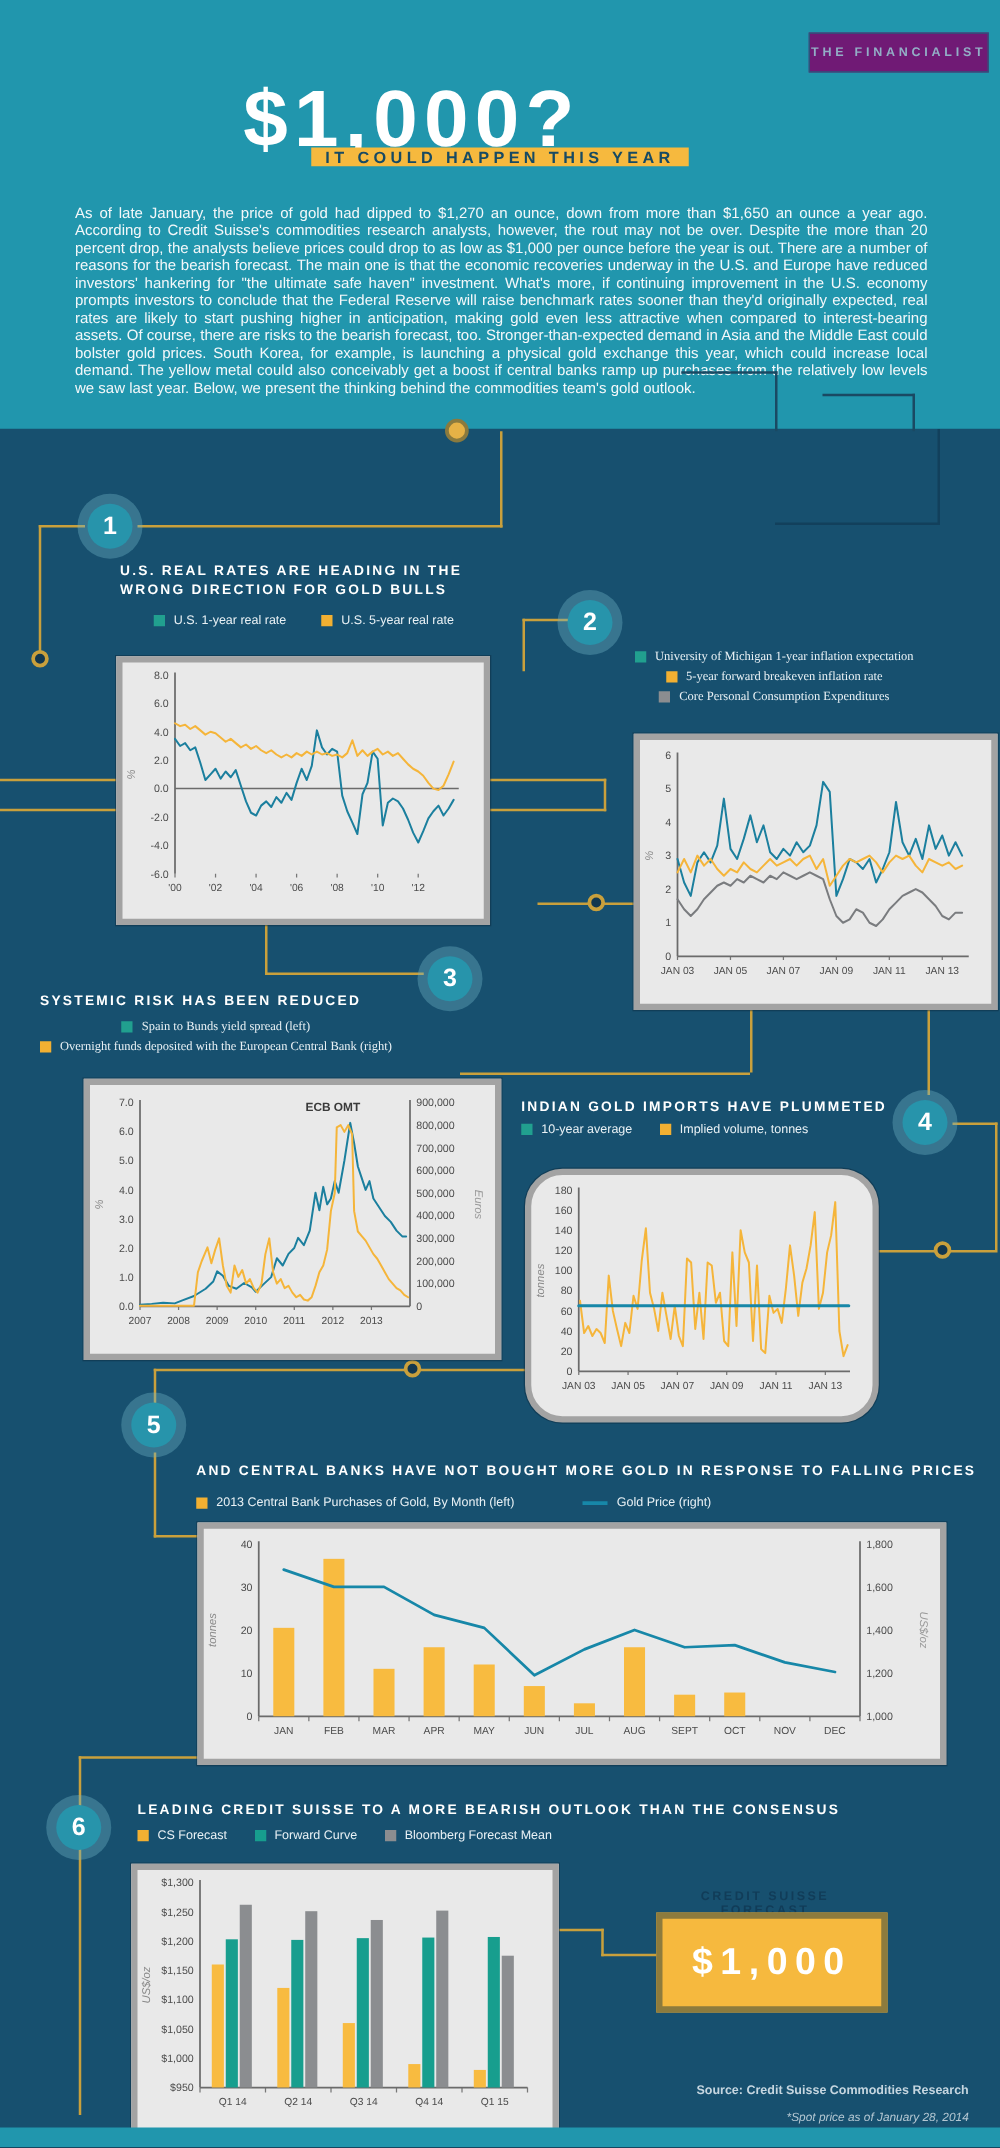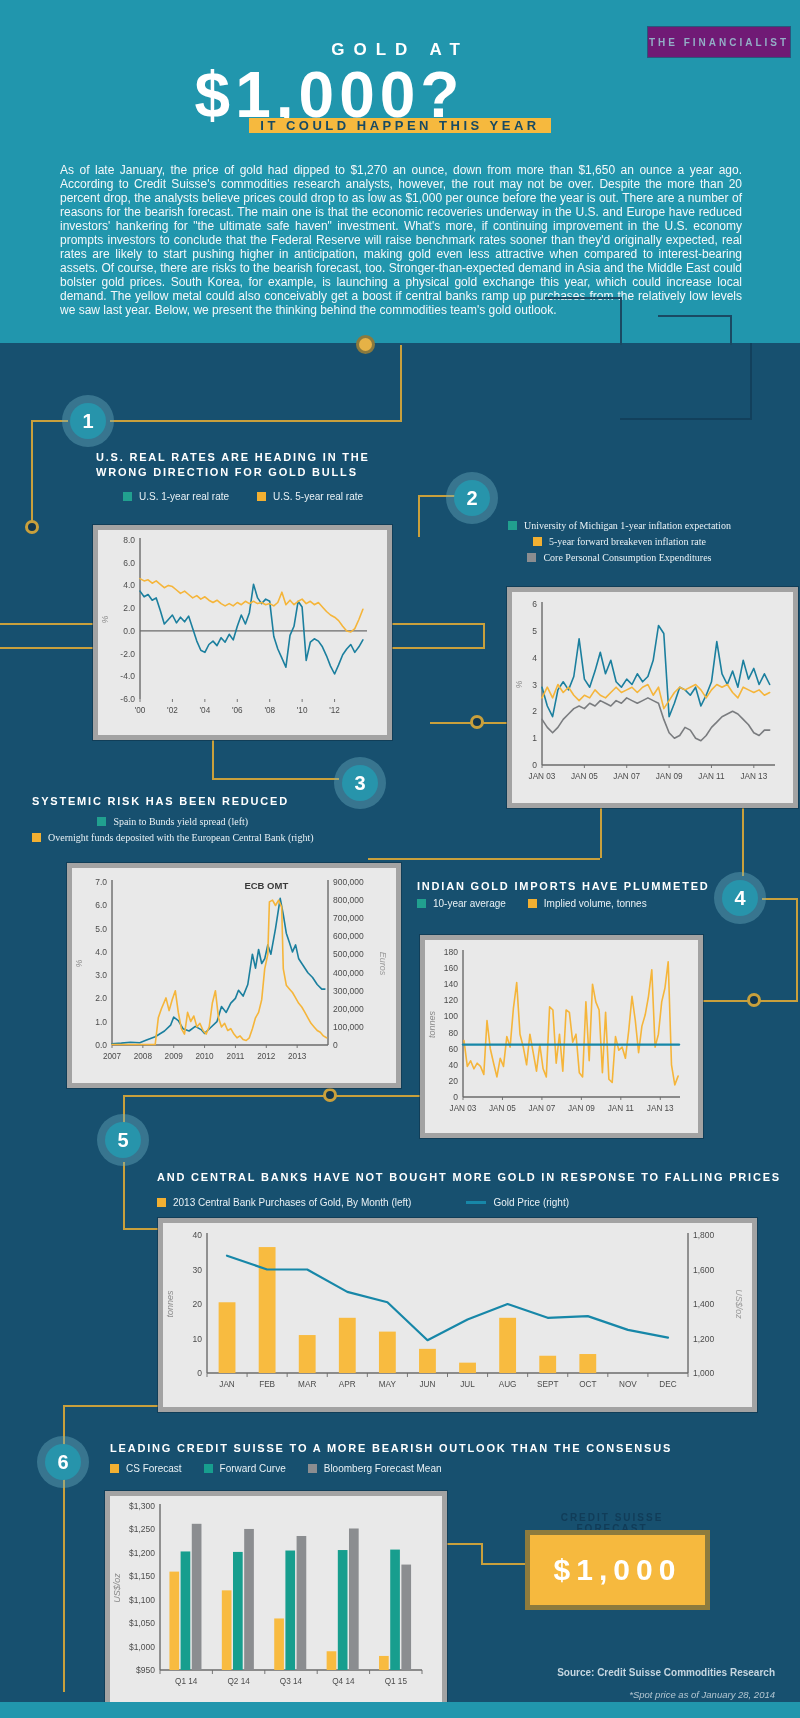--- a/index.html
+++ b/index.html
@@ -45,21 +45,20 @@
         font-size:9.5px;font-style:italic;z-index:6;}
   .strip{position:absolute;left:0;top:1702px;width:800px;height:16px;background:var(--tealBg,#2196ad);z-index:6;}
 </style>
 </head>
 <body>
 
 <div class="page">
 
   <div class="hero">
     <div class="brand">THE FINANCIALIST</div>
-    <div class="kicker">GOLD AT</div>
     <div class="h-title">$1,000?</div>
     <div class="banner">IT COULD HAPPEN THIS YEAR</div>
     <p class="intro">As of late January, the price of gold had dipped to $1,270 an ounce, down from more than $1,650 an ounce a year ago. According to Credit Suisse's commodities research analysts, however, the rout may not be over. Despite the more than 20 percent drop, the analysts believe prices could drop to as low as $1,000 per ounce before the year is out. There are a number of reasons for the bearish forecast. The main one is that the economic recoveries underway in the U.S. and Europe have reduced investors' hankering for "the ultimate safe haven" investment. What's more, if continuing improvement in the U.S. economy prompts investors to conclude that the Federal Reserve will raise benchmark rates sooner than they'd originally expected, real rates are likely to start pushing higher in anticipation, making gold even less attractive when compared to interest-bearing assets. Of course, there are risks to the bearish forecast, too. Stronger-than-expected demand in Asia and the Middle East could bolster gold prices. South Korea, for example, is launching a physical gold exchange this year, which could increase local demand. The yellow metal could also conceivably get a boost if central banks ramp up purchases from the relatively low levels we saw last year. Below, we present the thinking behind the commodities team's gold outlook.</p>
     <div class="dl" style="left:545px;top:297px;width:75px;height:46px;border-top-width:2px;border-right-width:2px;"></div>
     <div class="dl" style="left:658px;top:315px;width:72px;height:28px;border-top-width:2px;border-right-width:2px;"></div>
   </div>
 
   <div class="gnode" style="left:356px;top:335px;"></div>
   <div class="dn" style="left:620px;top:343px;width:130px;height:75px;border-right-width:2px;border-bottom-width:2px;"></div>
   <div class="gl" style="left:110px;top:345px;width:290px;height:75px;border-bottom-width:2px;border-right-width:2px;"></div>
@@ -234,21 +233,21 @@
   <div class="legend" style="left:417px;top:898px;gap:22px;">
     <span class="li">
         <i class="mk" style="background: rgb(33, 160, 143);"></i>
         <span>10-year average</span>
       </span>
     <span class="li">
         <i class="mk" style="background: rgb(242, 176, 50);"></i>
         <span>Implied volume, tonnes</span>
       </span>
   </div>
-  <div class="cb" style="left:420px;top:935px;width:273px;height:193px;">
+  <div class="cb" style="left:420px;top:935px;width:273px;height:193px;border-radius:30px;">
     <svg width="265" height="185" viewBox="0 0 265 185">
         <text x="33" y="15" fill="#4c4c4c" font-size="8.5" text-anchor="end" font-family="&quot;Liberation Sans&quot;,sans-serif">180</text>
         <text x="33" y="31.111111111111114" fill="#4c4c4c" font-size="8.5" text-anchor="end" font-family="&quot;Liberation Sans&quot;,sans-serif">160</text>
         <text x="33" y="47.222222222222214" fill="#4c4c4c" font-size="8.5" text-anchor="end" font-family="&quot;Liberation Sans&quot;,sans-serif">140</text>
         <text x="33" y="63.33333333333334" fill="#4c4c4c" font-size="8.5" text-anchor="end" font-family="&quot;Liberation Sans&quot;,sans-serif">120</text>
         <text x="33" y="79.44444444444444" fill="#4c4c4c" font-size="8.5" text-anchor="end" font-family="&quot;Liberation Sans&quot;,sans-serif">100</text>
         <text x="33" y="95.55555555555556" fill="#4c4c4c" font-size="8.5" text-anchor="end" font-family="&quot;Liberation Sans&quot;,sans-serif">80</text>
         <text x="33" y="111.66666666666667" fill="#4c4c4c" font-size="8.5" text-anchor="end" font-family="&quot;Liberation Sans&quot;,sans-serif">60</text>
         <text x="33" y="127.77777777777777" fill="#4c4c4c" font-size="8.5" text-anchor="end" font-family="&quot;Liberation Sans&quot;,sans-serif">40</text>
         <text x="33" y="143.88888888888889" fill="#4c4c4c" font-size="8.5" text-anchor="end" font-family="&quot;Liberation Sans&quot;,sans-serif">20</text>

